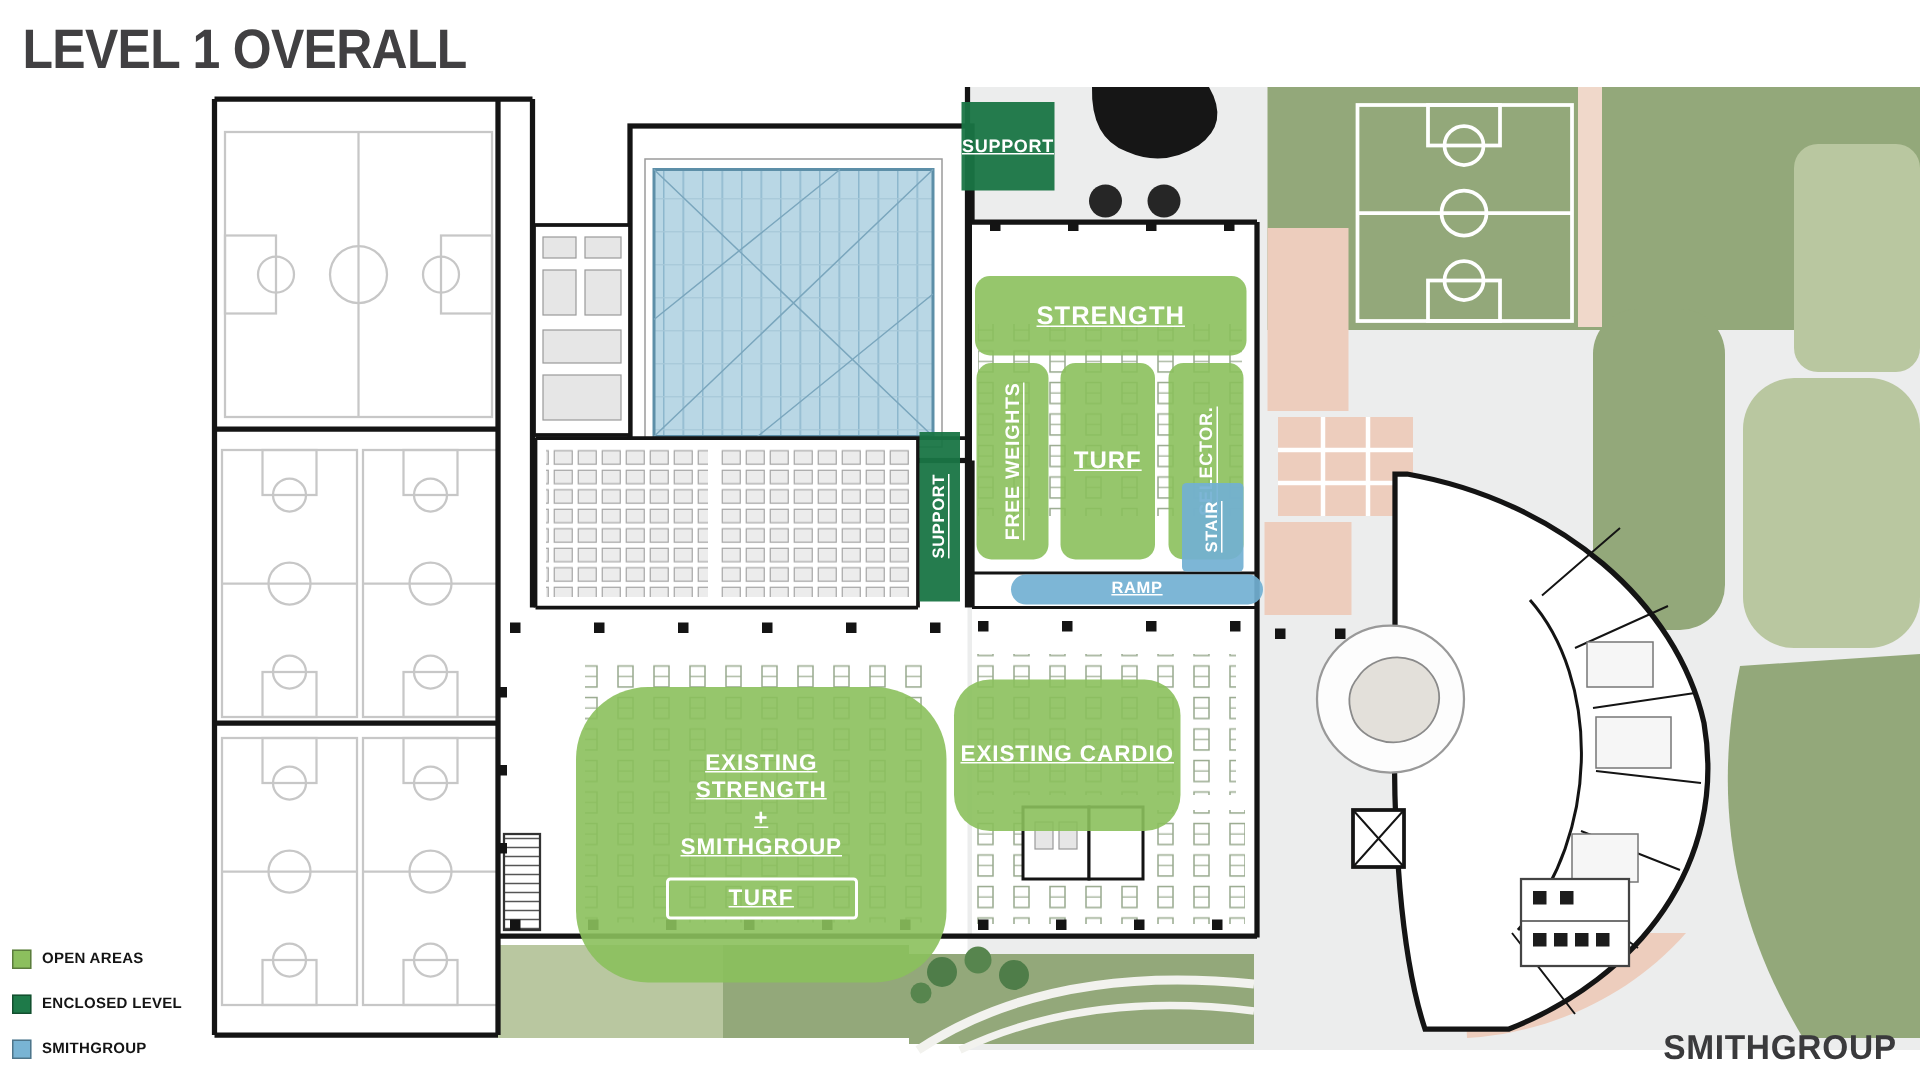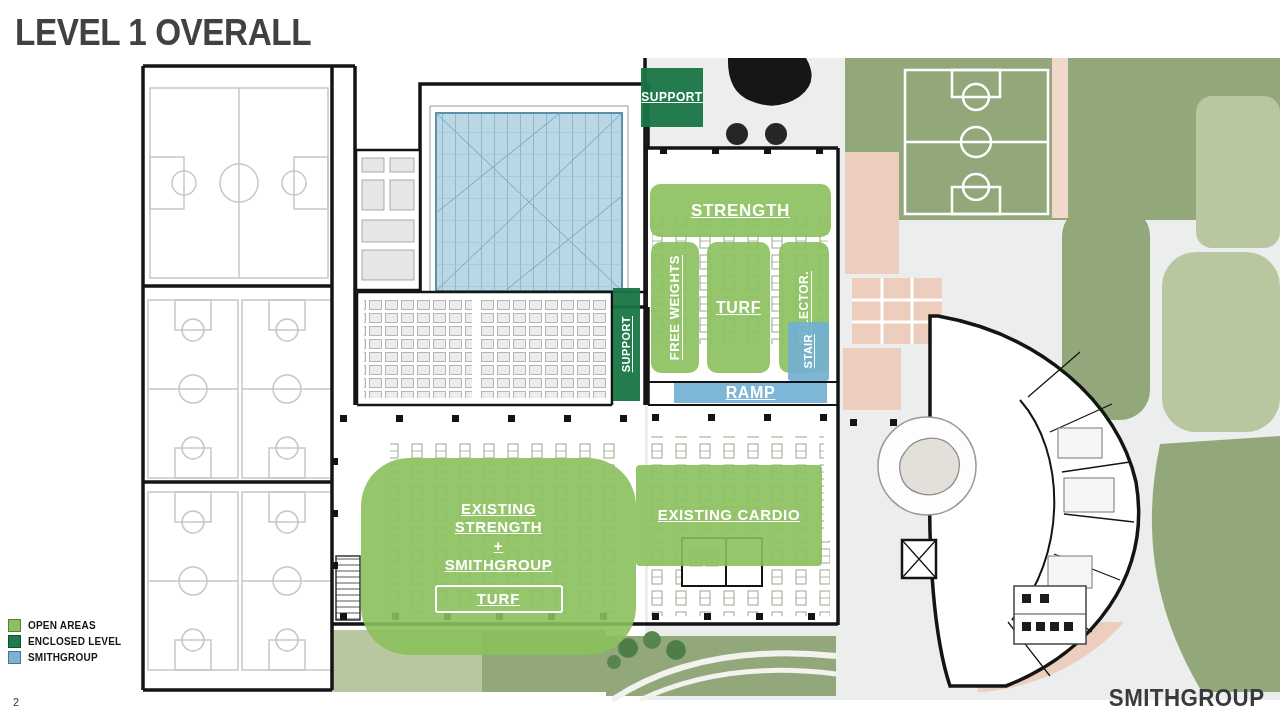--- a/index.html
+++ b/index.html
@@ -16,21 +16,21 @@
       color:#fff;font-weight:700;letter-spacing:.04em;line-height:1.25;text-decoration:underline;}
   .ov-open{background:rgba(139,192,92,.9);margin-top:28px;}
   .ov-enclosed{background:rgba(25,117,68,.95);}
   .ov-circ{background:rgba(114,176,210,.92);}
   .ov-col{flex-direction:column;}
   .vt{writing-mode:vertical-rl;transform:rotate(180deg);}
   .turf-box{border:2px solid #fff;border-radius:3px;width:124px;padding:3px 0;margin-top:10px;
             font-size:15px;letter-spacing:.06em;}
   
   .legend{position:absolute;left:8px;top:619px;display:flex;flex-direction:column;gap:3px;}
-  .legend-row{display:flex;align-items:center;gap:5px;}
+  .legend-row{display:flex;align-items:center;gap:5px;margin-top:14px;}
   .swatch{width:13px;height:13px;border:1px solid rgba(0,0,0,.35);box-sizing:border-box;}
   .sw-open{background:#8cbf5e;}
   .sw-enclosed{background:#1e7a49;}
   .sw-circ{background:#79b4d4;}
   .legend-label{font-size:10px;font-weight:700;color:#141414;background:#fff;padding:0 2px;
                 letter-spacing:.02em;}
 </style>
 </head>
 <body>
 
@@ -262,35 +262,35 @@
   </div>
 
   <div class="ov ov-enclosed" style="left:613px;top:288px;width:27px;height:113px;font-size:11px">
     <span class="vt">SUPPORT</span>
   </div>
 
   <div class="ov ov-circ" style="left:788px;top:322px;width:41px;height:59px;border-radius:3px;font-size:11px">
     <span class="vt">STAIR</span>
   </div>
 
-  <div class="ov ov-circ" style="left:674px;top:383px;width:153px;height:20px;border-radius:0;font-size:16px">
+  <div class="ov ov-circ" style="left:674px;top:383px;width:168px;height:20px;border-radius:10px;font-size:11px">
     <span>RAMP</span>
   </div>
 
-  <div class="ov ov-open ov-col" style="left:361px;top:430px;width:275px;height:197px;border-radius:48px;font-size:15px">
+  <div class="ov ov-open ov-col" style="left:384px;top:430px;width:247px;height:197px;border-radius:48px;font-size:15px">
     <span>EXISTING</span>
     <span>STRENGTH</span>
     <span>+</span>
     <span>SMITHGROUP</span>
     <div class="turf-box">
       <span>TURF</span>
     </div>
   </div>
 
-  <div class="ov ov-open" style="left:636px;top:437px;width:186px;height:101px;border-radius:4px;font-size:15px">
+  <div class="ov ov-open" style="left:636px;top:425px;width:151px;height:101px;border-radius:24px;font-size:15px">
     <span>EXISTING CARDIO</span>
   </div>
 
   <div class="legend">
     <div class="legend-row">
       <span class="swatch sw-open"></span>
       <span class="legend-label">OPEN AREAS</span>
     </div>
     <div class="legend-row">
       <span class="swatch sw-enclosed"></span>

